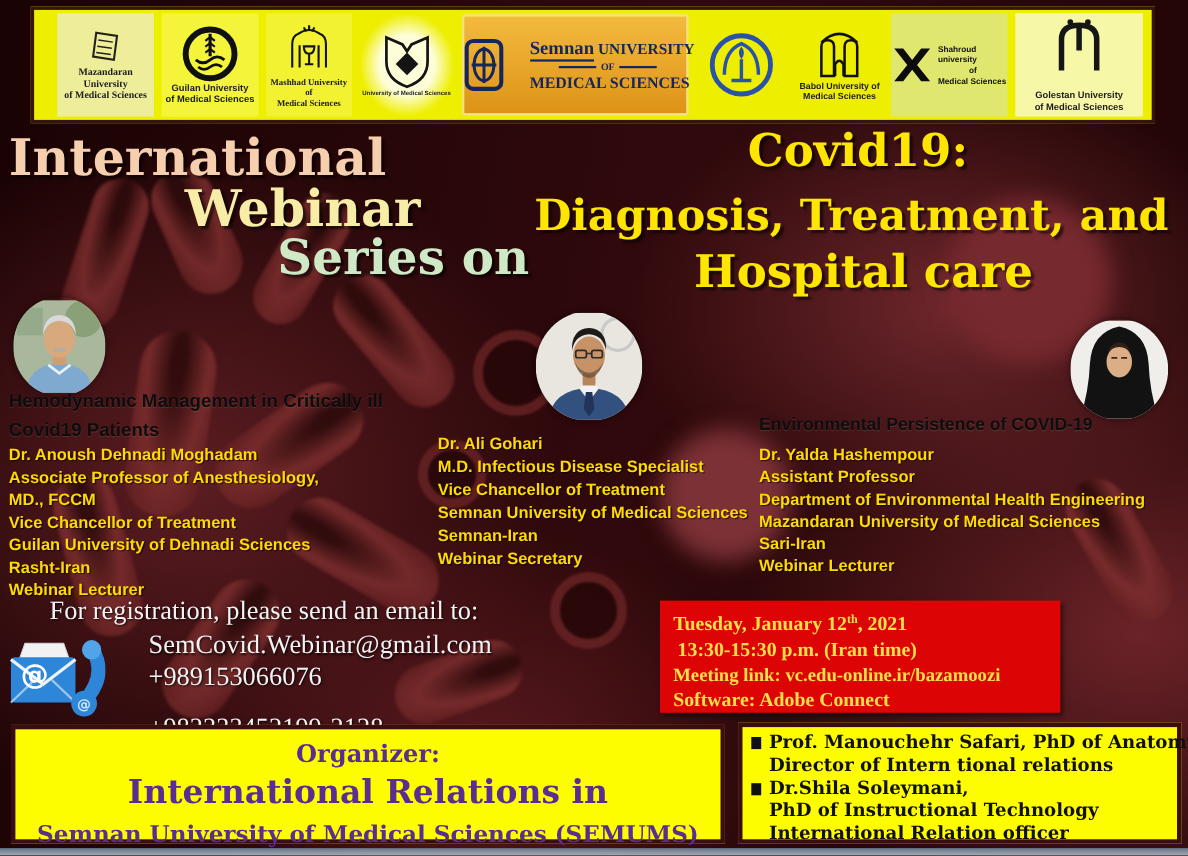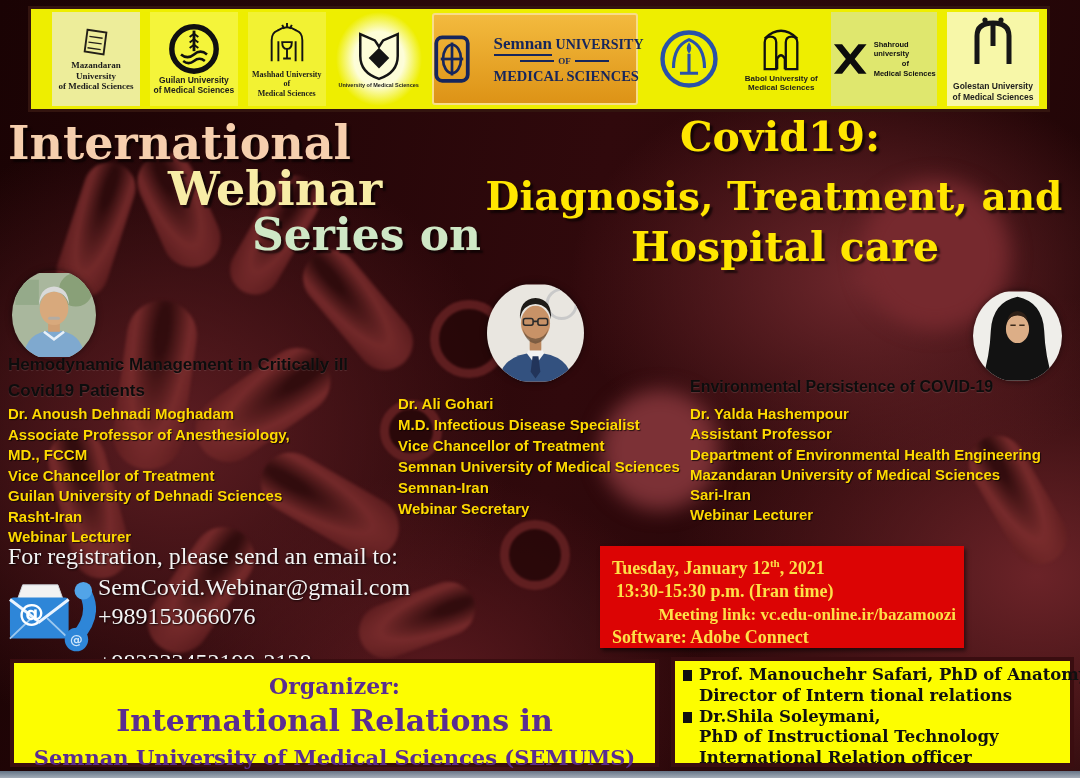--- a/index.html
+++ b/index.html
@@ -27,21 +27,21 @@
   .t-maz{width:88px;background:#ededx39;background:#ededA0;background:#ededa0;}
   .t-maz{background:#eded9a;margin-left:13px;}
   .t-gui{width:88px;background:#f4f43a;}
   .t-mas{width:78px;background:#f2f233;}
   .t-shi{width:86px;background:radial-gradient(closest-side,#fdfdd8 58%,rgba(253,253,216,0) 100%);}
   .t-sem{width:206px;height:92px;flex-direction:row;gap:24px;
     background:linear-gradient(#f3ba3e,#dd9316);border:2px solid #f8dd8a;border-radius:3px;}
   .t-emb{width:84px;}
   .t-bab{width:80px;}
   .t-sha{width:106px;flex-direction:row;gap:4px;background:#dfe76e;}
-  .t-gol{width:92px;background:#f7f7a8;gap:15px;}
+  .t-gol{width:116px;background:#f7f7a8;gap:15px;}
   .serif{font-family:"Liberation Serif",serif;}
   .sem-text{color:#16265c;font-family:"Liberation Serif",serif;font-weight:bold;text-align:center;width:142px;}
   .sem-l1{font-size:14px;white-space:nowrap;}
   .sem-word{font-size:17px;border-bottom:2px solid #16265c;padding-bottom:1px;}
   .sem-l2{font-size:9px;display:flex;align-items:center;gap:4px;justify-content:center;margin:2px 0;}
   .sem-l2::before,.sem-l2::after{content:"";width:34px;height:2px;background:#16265c;}
   .sem-l3{font-size:14.5px;white-space:nowrap;}
   .sha-label{font-size:7.5px;font-weight:bold;color:#101010;line-height:1.3;text-align:left;}
 
   
@@ -63,35 +63,35 @@
   .speaker-lines{position:absolute;z-index:3;font-weight:bold;color:#ffd900;
     text-shadow:1px 1px 1px rgba(0,0,0,.7);}
   .sp1-talk{left:8px;top:352px;width:380px;font-size:17px;line-height:26px;}
   .sp1-lines{left:8px;top:404px;font-size:15px;line-height:20.5px;}
   .sp2-lines{left:398px;top:393px;font-size:15px;line-height:21px;}
   .sp3-talk{left:690px;top:378px;width:390px;font-size:16px;}
   .sp3-lines{left:690px;top:404px;font-size:15px;line-height:20.3px;}
 
   
   .reg{position:absolute;z-index:3;color:#f3f3f3;font-family:"Liberation Serif",serif;
-    font-size:24px;text-shadow:1px 1px 2px rgba(0,0,0,.8);white-space:nowrap;}
+    font-size:24px;text-shadow:1px 1px 2px rgba(0,0,0,.8);white-space:nowrap;margin-left:37px;}
   .reg-h{left:8px;top:543px;}
   .reg-email{left:98px;top:574px;}
   .reg-p1{left:98px;top:603px;}
   .reg-p2{left:98px;top:649px;}
   .contact-icon{position:absolute;left:8px;top:580px;width:88px;height:84px;z-index:3;}
 
   
   .session{position:absolute;left:600px;top:546px;width:364px;height:102px;z-index:3;
     background:#dc0404;box-sizing:border-box;padding:6px 8px 5px 12px;color:#fde047;
     font-family:"Liberation Serif",serif;font-weight:bold;font-size:18px;line-height:23px;
     box-shadow:2px 3px 4px rgba(0,0,0,.5);white-space:nowrap;}
   .session sup{font-size:11px;}
   .session .t2{padding-left:4px;}
-  .session .t3{font-size:17px;text-align:right;}
+  .session .t3{font-size:17px;}
 
   
   .org-box{position:absolute;left:10px;top:659px;width:649px;height:108px;z-index:3;
     background:#fdfd00;border:4px solid #3a0d10;box-sizing:border-box;text-align:center;
     color:#5a2d91;font-family:"DejaVu Serif",serif;font-weight:bold;padding-top:6px;}
   .org-box .o1{font-size:22px;line-height:34px;}
   .org-box .o2{font-size:30px;line-height:36px;}
   .org-box .o3{font-size:21px;line-height:37px;white-space:nowrap;}
   .contacts-box{position:absolute;left:671px;top:657px;width:403px;height:110px;z-index:3;
     background:#fdfd00;border:4px solid #3a0d10;box-sizing:border-box;color:#101010;

